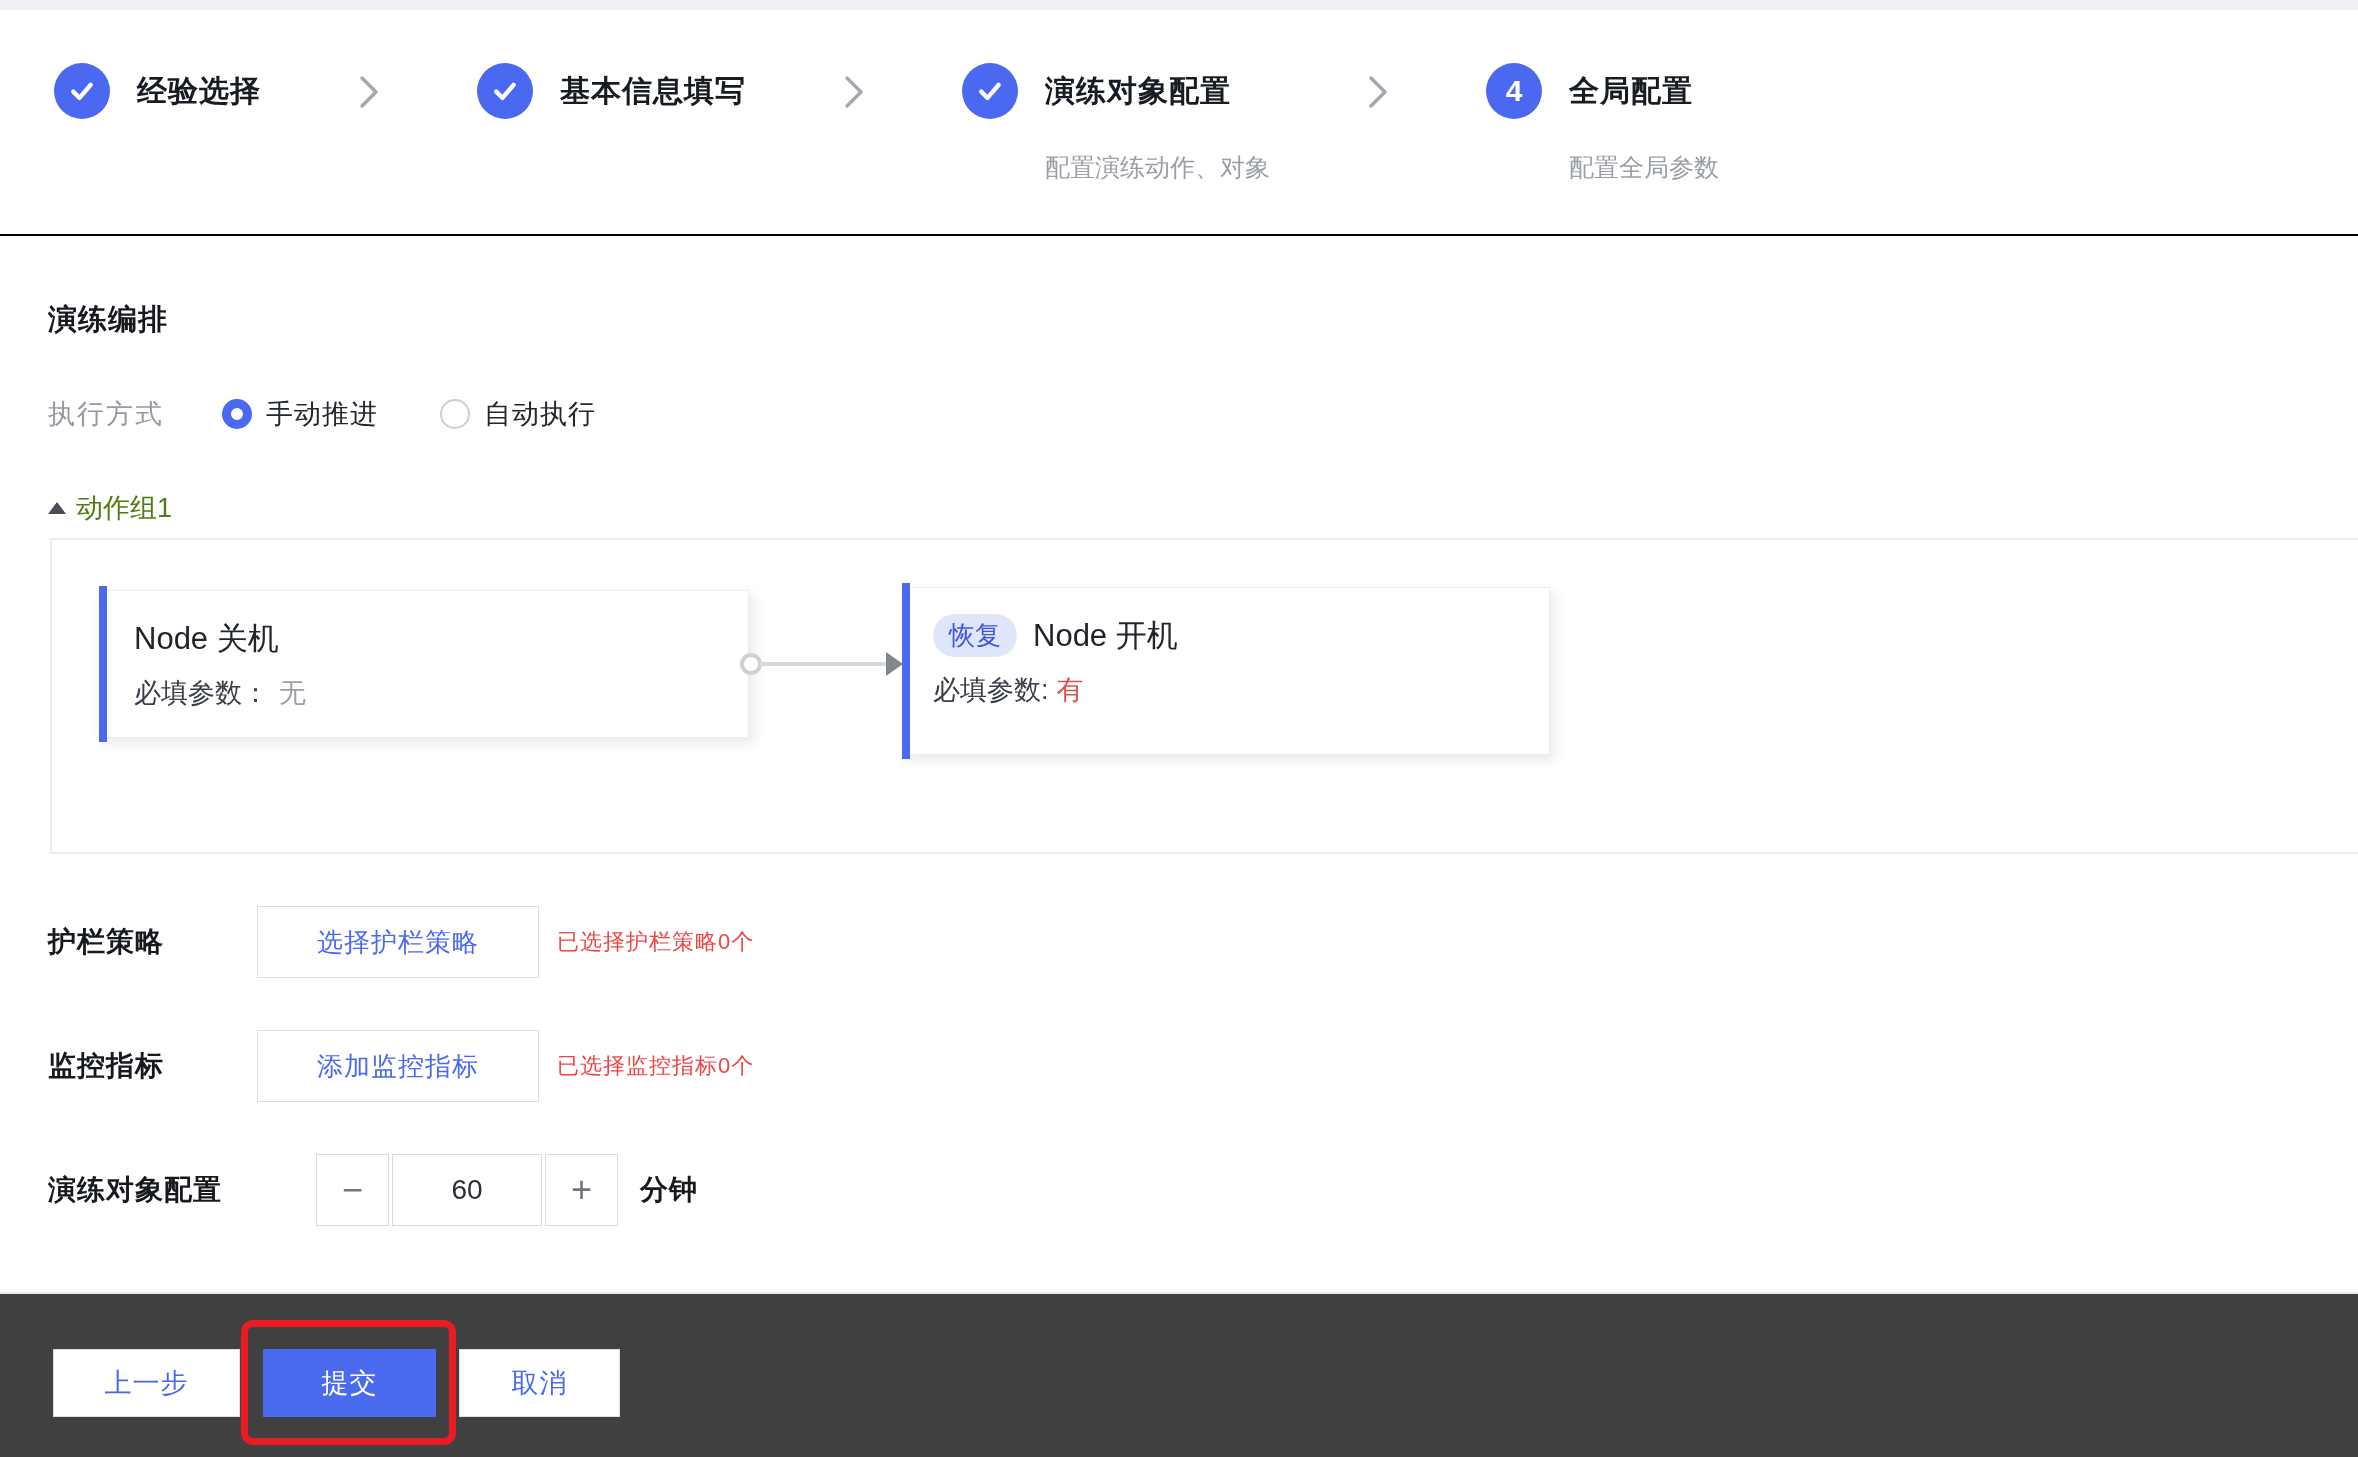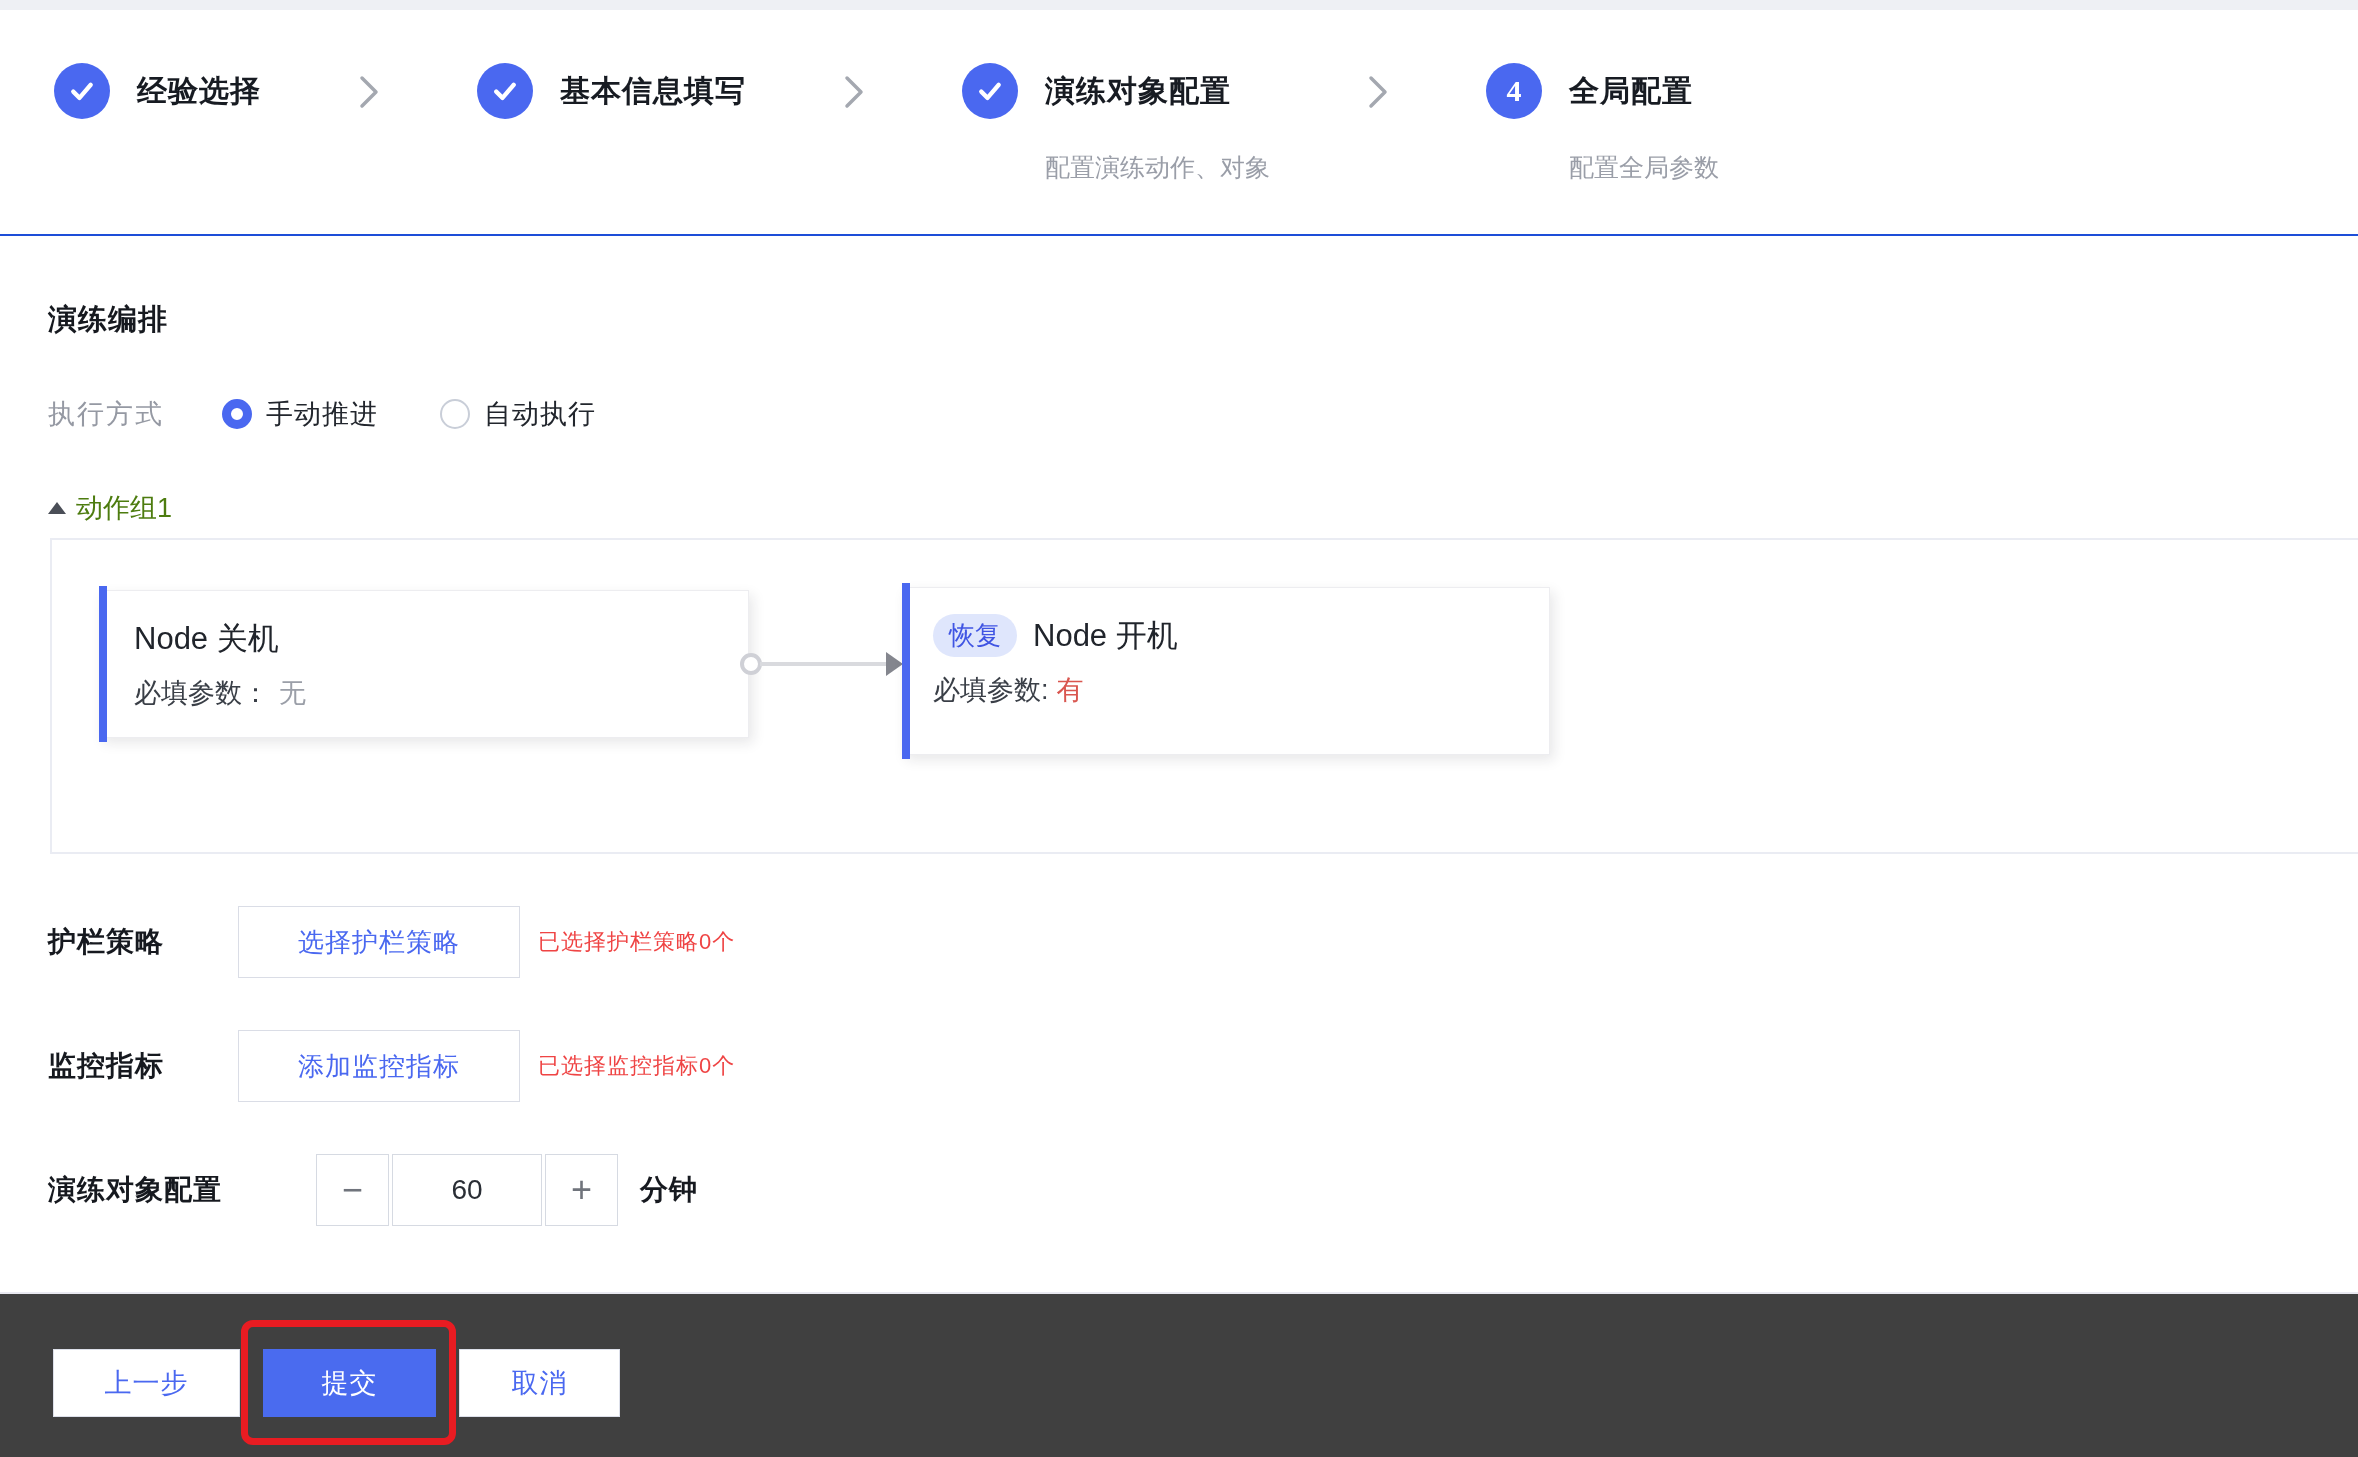--- a/index.html
+++ b/index.html
@@ -1,21 +1,21 @@
 <!DOCTYPE html>
 <html><head>
 <meta charset="utf-8">
 <style>
   * { margin:0; padding:0; box-sizing:border-box; }
   html,body { width:2358px; height:1457px; background:#ffffff; overflow:hidden;
     font-family:"Liberation Sans","DejaVu Sans",sans-serif; }
   .top-strip { height:10px; background:#eef0f4; }
 
   
-  .header { height:226px; border-bottom:2px solid #1d4ed8; background:#fff;font-family:Liberation Serif, serif; }
+  .header { height:226px; border-bottom:2px solid #000000; background:#fff; }
   .stepper { display:flex; align-items:flex-start; padding:53px 0 0 54px; }
   .step { display:flex; flex-direction:column; }
   .step-row { display:flex; align-items:center; gap:27px; cursor:pointer; }
   .step-circle { width:56px; height:56px; border-radius:50%; background:#4a68f0;
     display:flex; align-items:center; justify-content:center; flex:0 0 56px; }
   .step-num { color:#fff; font-size:30px; font-weight:700; }
   .step-label { font-size:30px; font-weight:700; color:#171b22; letter-spacing:1px; white-space:nowrap; }
   .step-sub { margin:32px 0 0 83px; font-size:25px; color:#9a9ea8; white-space:nowrap; }
   .step-sep { margin:11px 97px 0 97px; flex:0 0 auto; }
 
@@ -62,21 +62,21 @@
 
   .form-row { display:flex; align-items:center; }
   .row-guardrail { margin-top:52px; }
   .row-metrics { margin-top:52px; }
   .row-timeout { margin-top:52px; }
   .form-label { font-size:28px; font-weight:700; color:#16191f; letter-spacing:1px; }
   .lbl-4 { width:190px; }
   .outline-btn { width:282px; height:72px; background:#fff; border:1px solid #dadde6;
     color:#4a68f0; font-size:26px; letter-spacing:1px; cursor:pointer;
     display:flex; align-items:center; justify-content:center;
-    font-family:"Liberation Sans","DejaVu Sans",sans-serif; }
+    font-family:"Liberation Sans","DejaVu Sans",sans-serif;margin-left:19px; }
   .row-summary { font-size:22px; color:#ef4444; margin-left:18px; letter-spacing:1px; }
 
   .stepper-ctl { display:flex; align-items:stretch; gap:3px; margin-left:94px; }
   .ctl-btn { width:73px; height:72px; border:1px solid #d6dae2; background:#fff; color:#70747c;
     font-size:36px; display:flex; align-items:center; justify-content:center; cursor:pointer;
     font-family:"Liberation Sans","DejaVu Sans",sans-serif; }
   .ctl-value { width:150px; height:72px; border:1px solid #d6dae2; background:#fff; color:#2a2e35;
     font-size:28px; display:flex; align-items:center; justify-content:center; }
   .timeout-unit { font-size:28px; font-weight:700; color:#16191f; margin-left:22px; letter-spacing:1px; }
 

